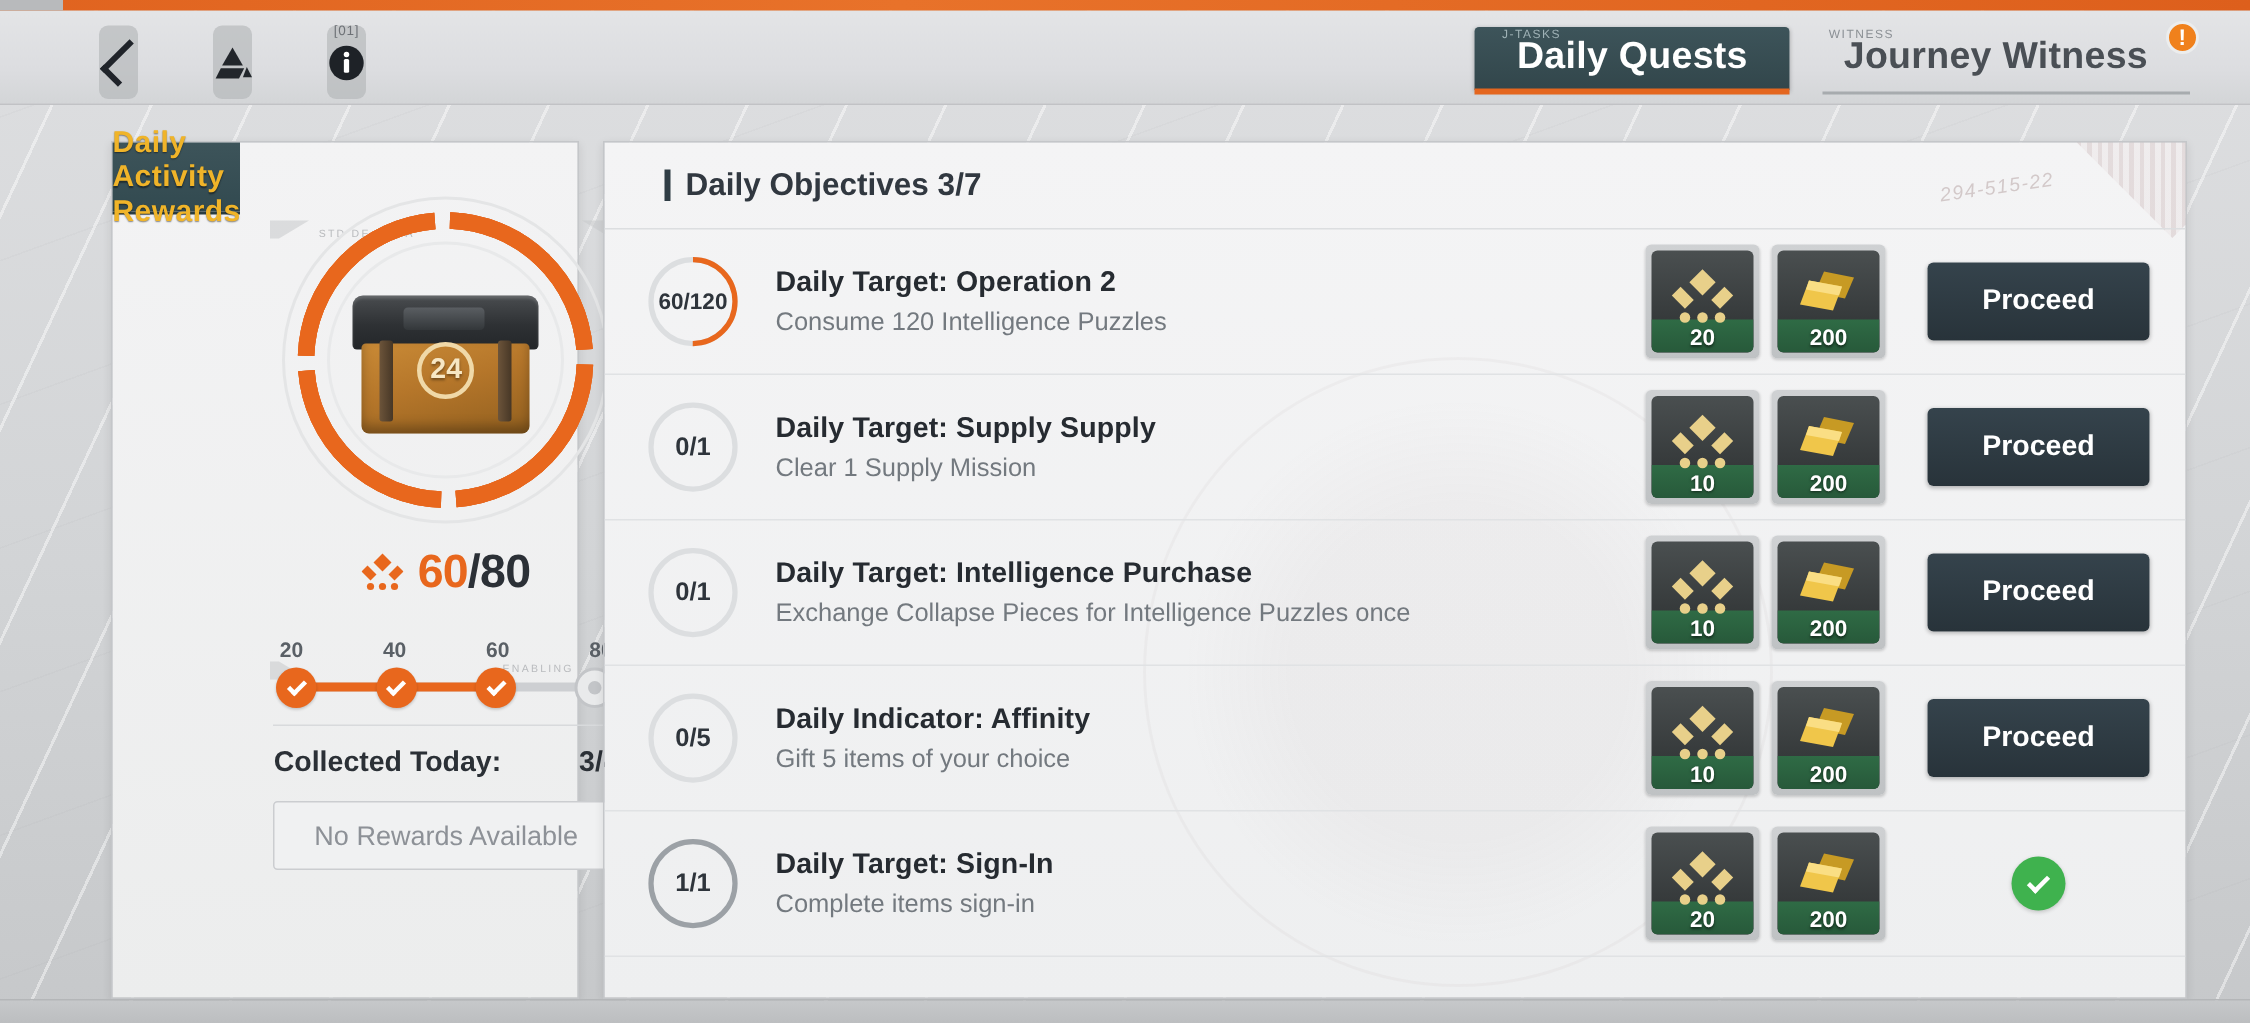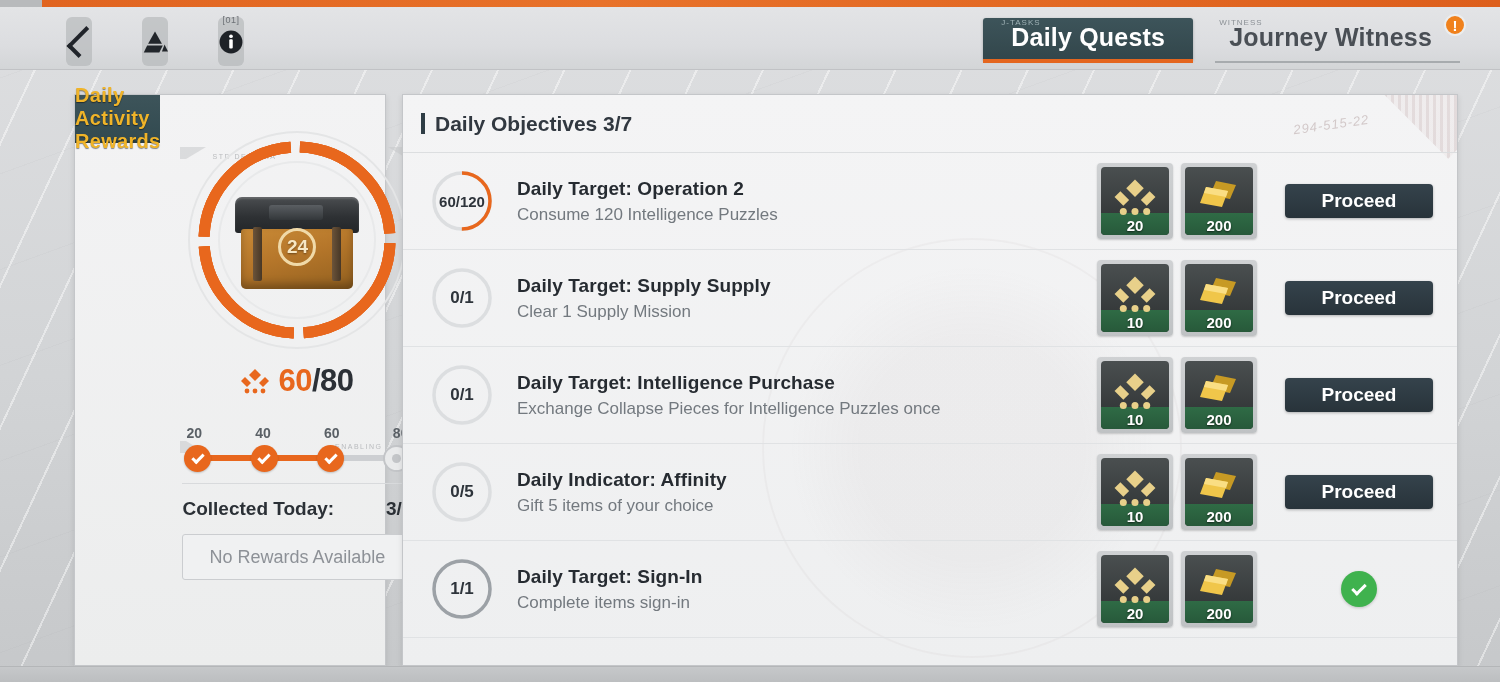--- a/index.html
+++ b/index.html
@@ -426,21 +426,21 @@
     transform: rotate(-8deg);
     letter-spacing: 1px;
     pointer-events: none;
   }
 
   .main-head {
     position: relative;
     height: 58px;
     display: flex;
     align-items: center;
-    padding-left: 18px;
+    padding-left: 40px;
     border-bottom: 1px solid #dcdee0;
   }
   .head-bar {
     width: 4px; height: 21px;
     background: #2f3d45;
     margin-right: 10px;
   }
   .main-head .head-title {
     font-size: 21px;
     font-weight: bold;
@@ -529,21 +529,21 @@
     text-align: center;
     font-size: 15px;
     font-weight: bold;
     color: #ffffff;
     z-index: 4;
     text-shadow: 0 1px 2px rgba(0,0,0,.6);
   }
   .reward-glyph { position: relative; z-index: 3; margin-bottom: 8px; }
 
   .btn-proceed {
-    width: 148px; height: 34px;
+    width: 148px; height: 52px;
     border-radius: 4px;
     background: linear-gradient(180deg, #35434c 0%, #28333a 100%);
     color: #fff;
     font-size: 19px;
     font-weight: bold;
     display: flex;
     align-items: center;
     justify-content: center;
     box-shadow: 0 1px 3px rgba(0,0,0,.28);
     flex: 0 0 148px;

